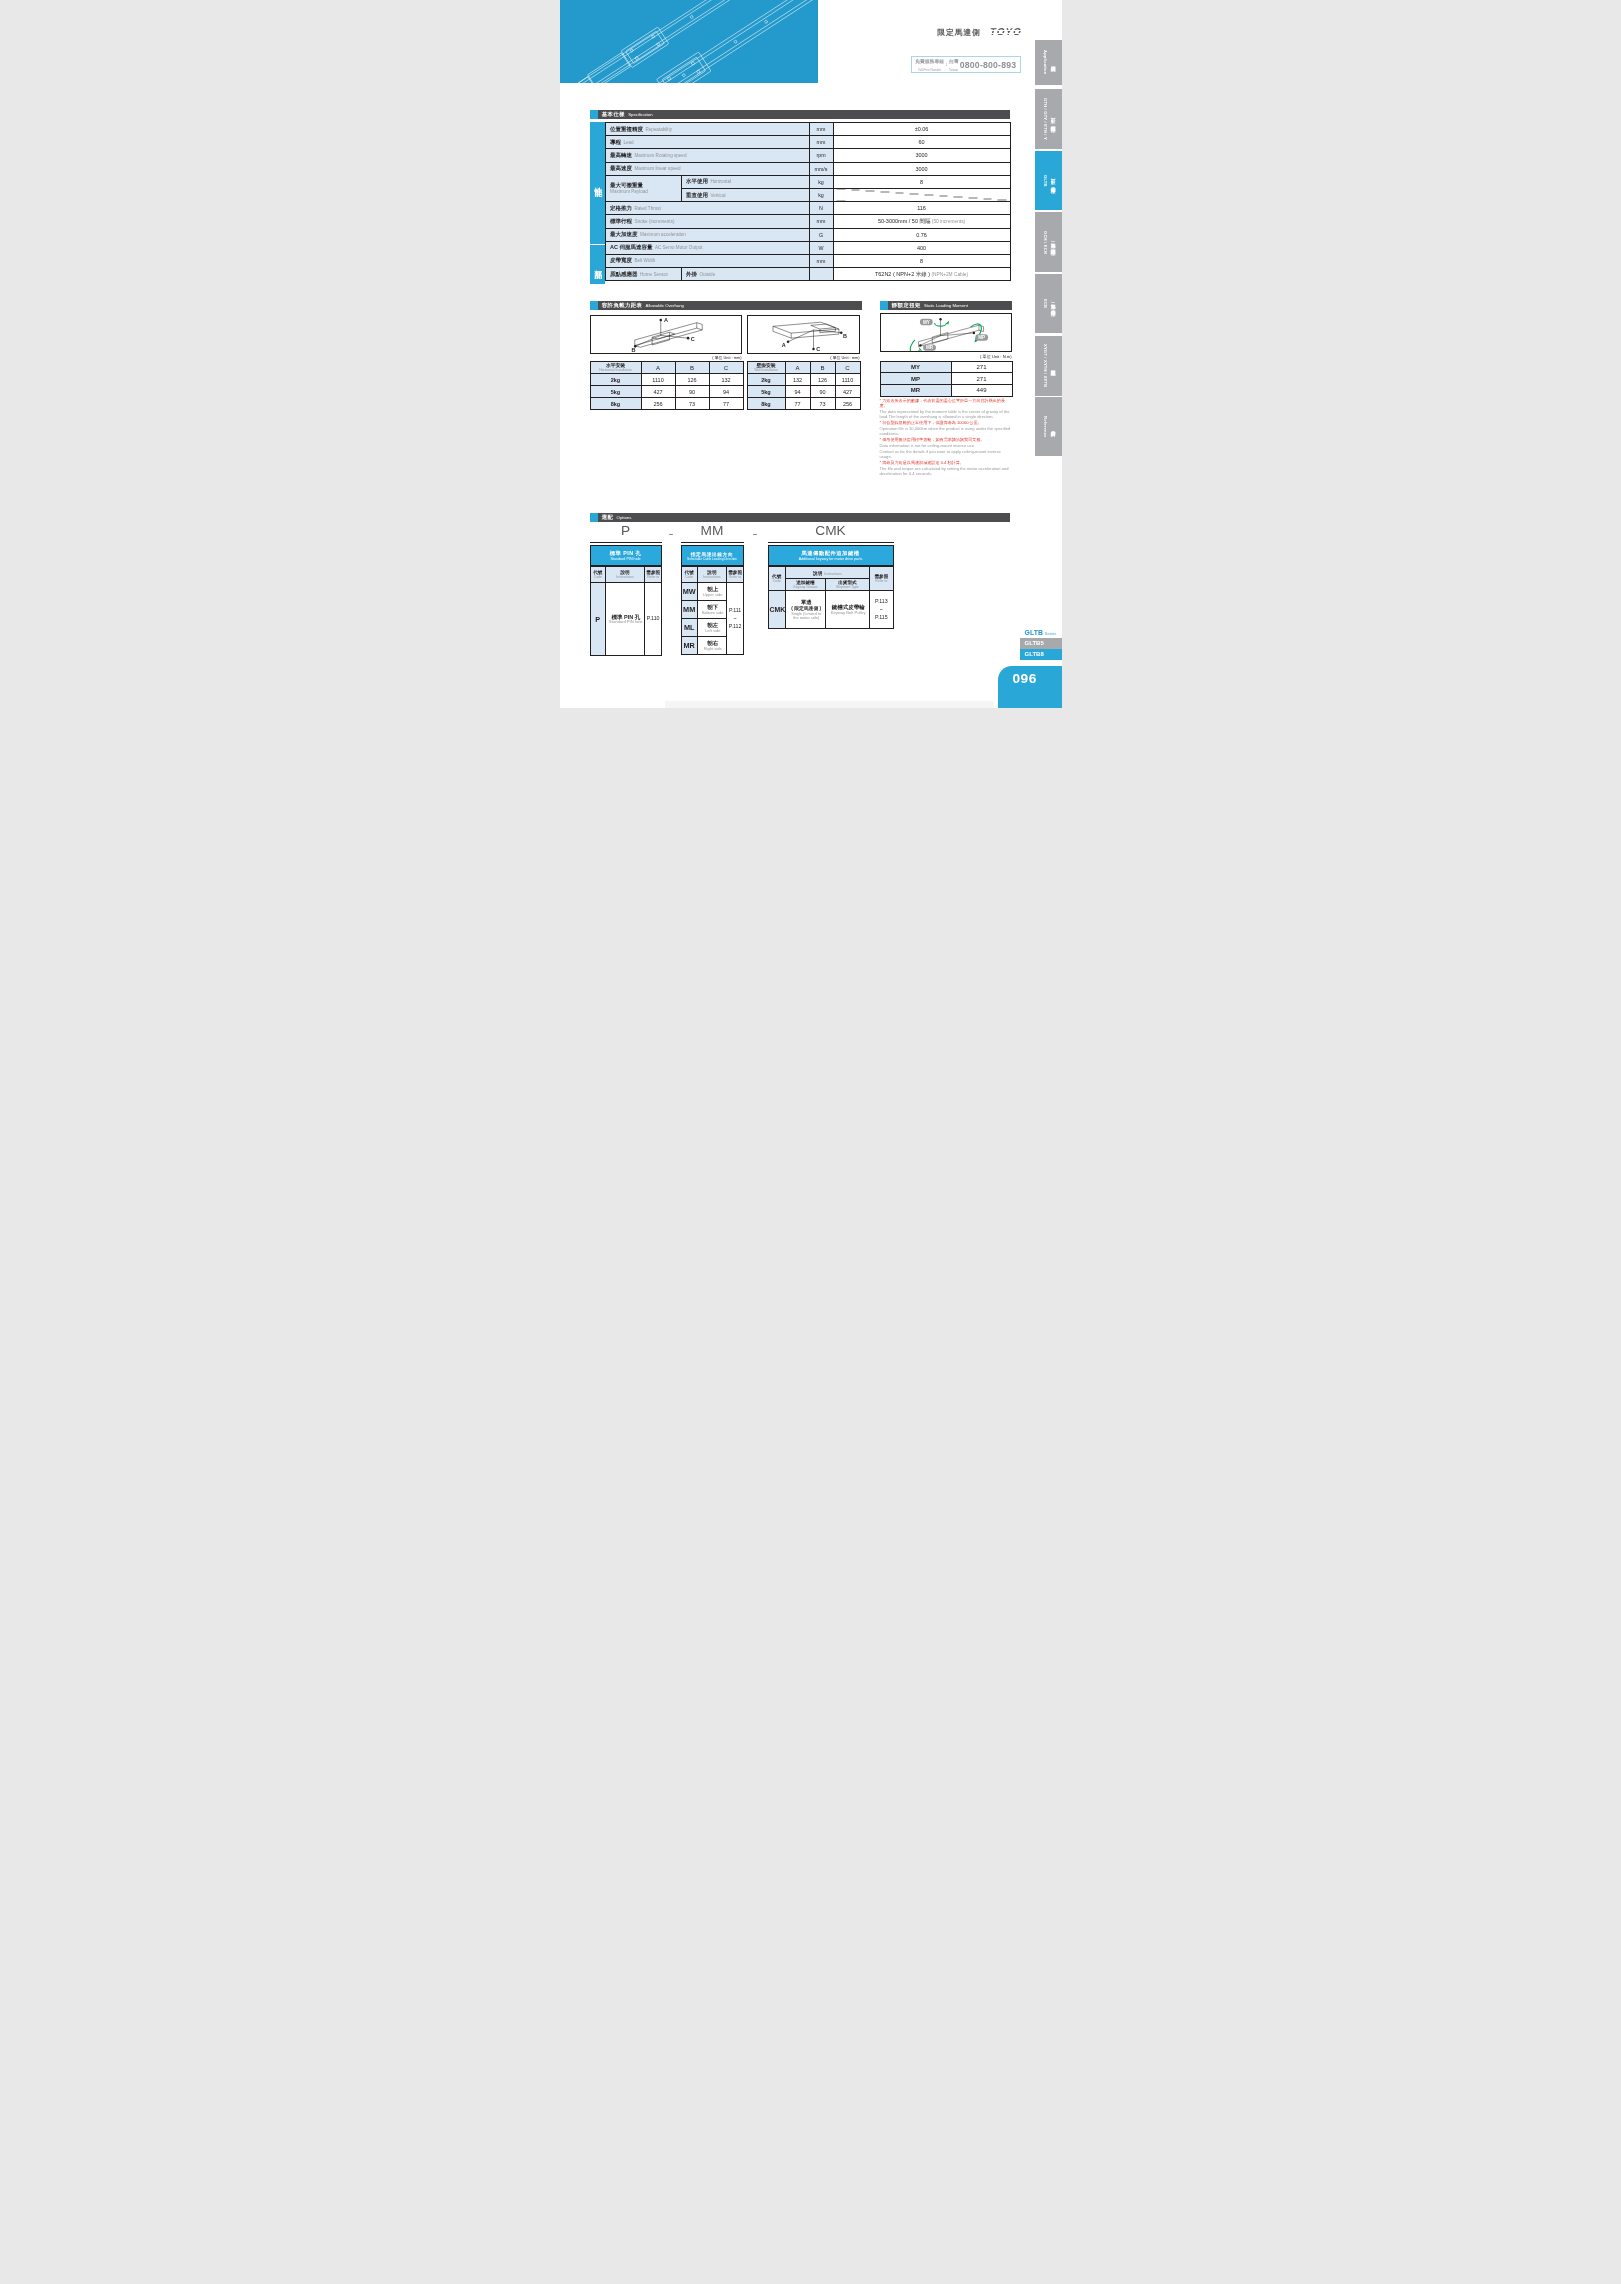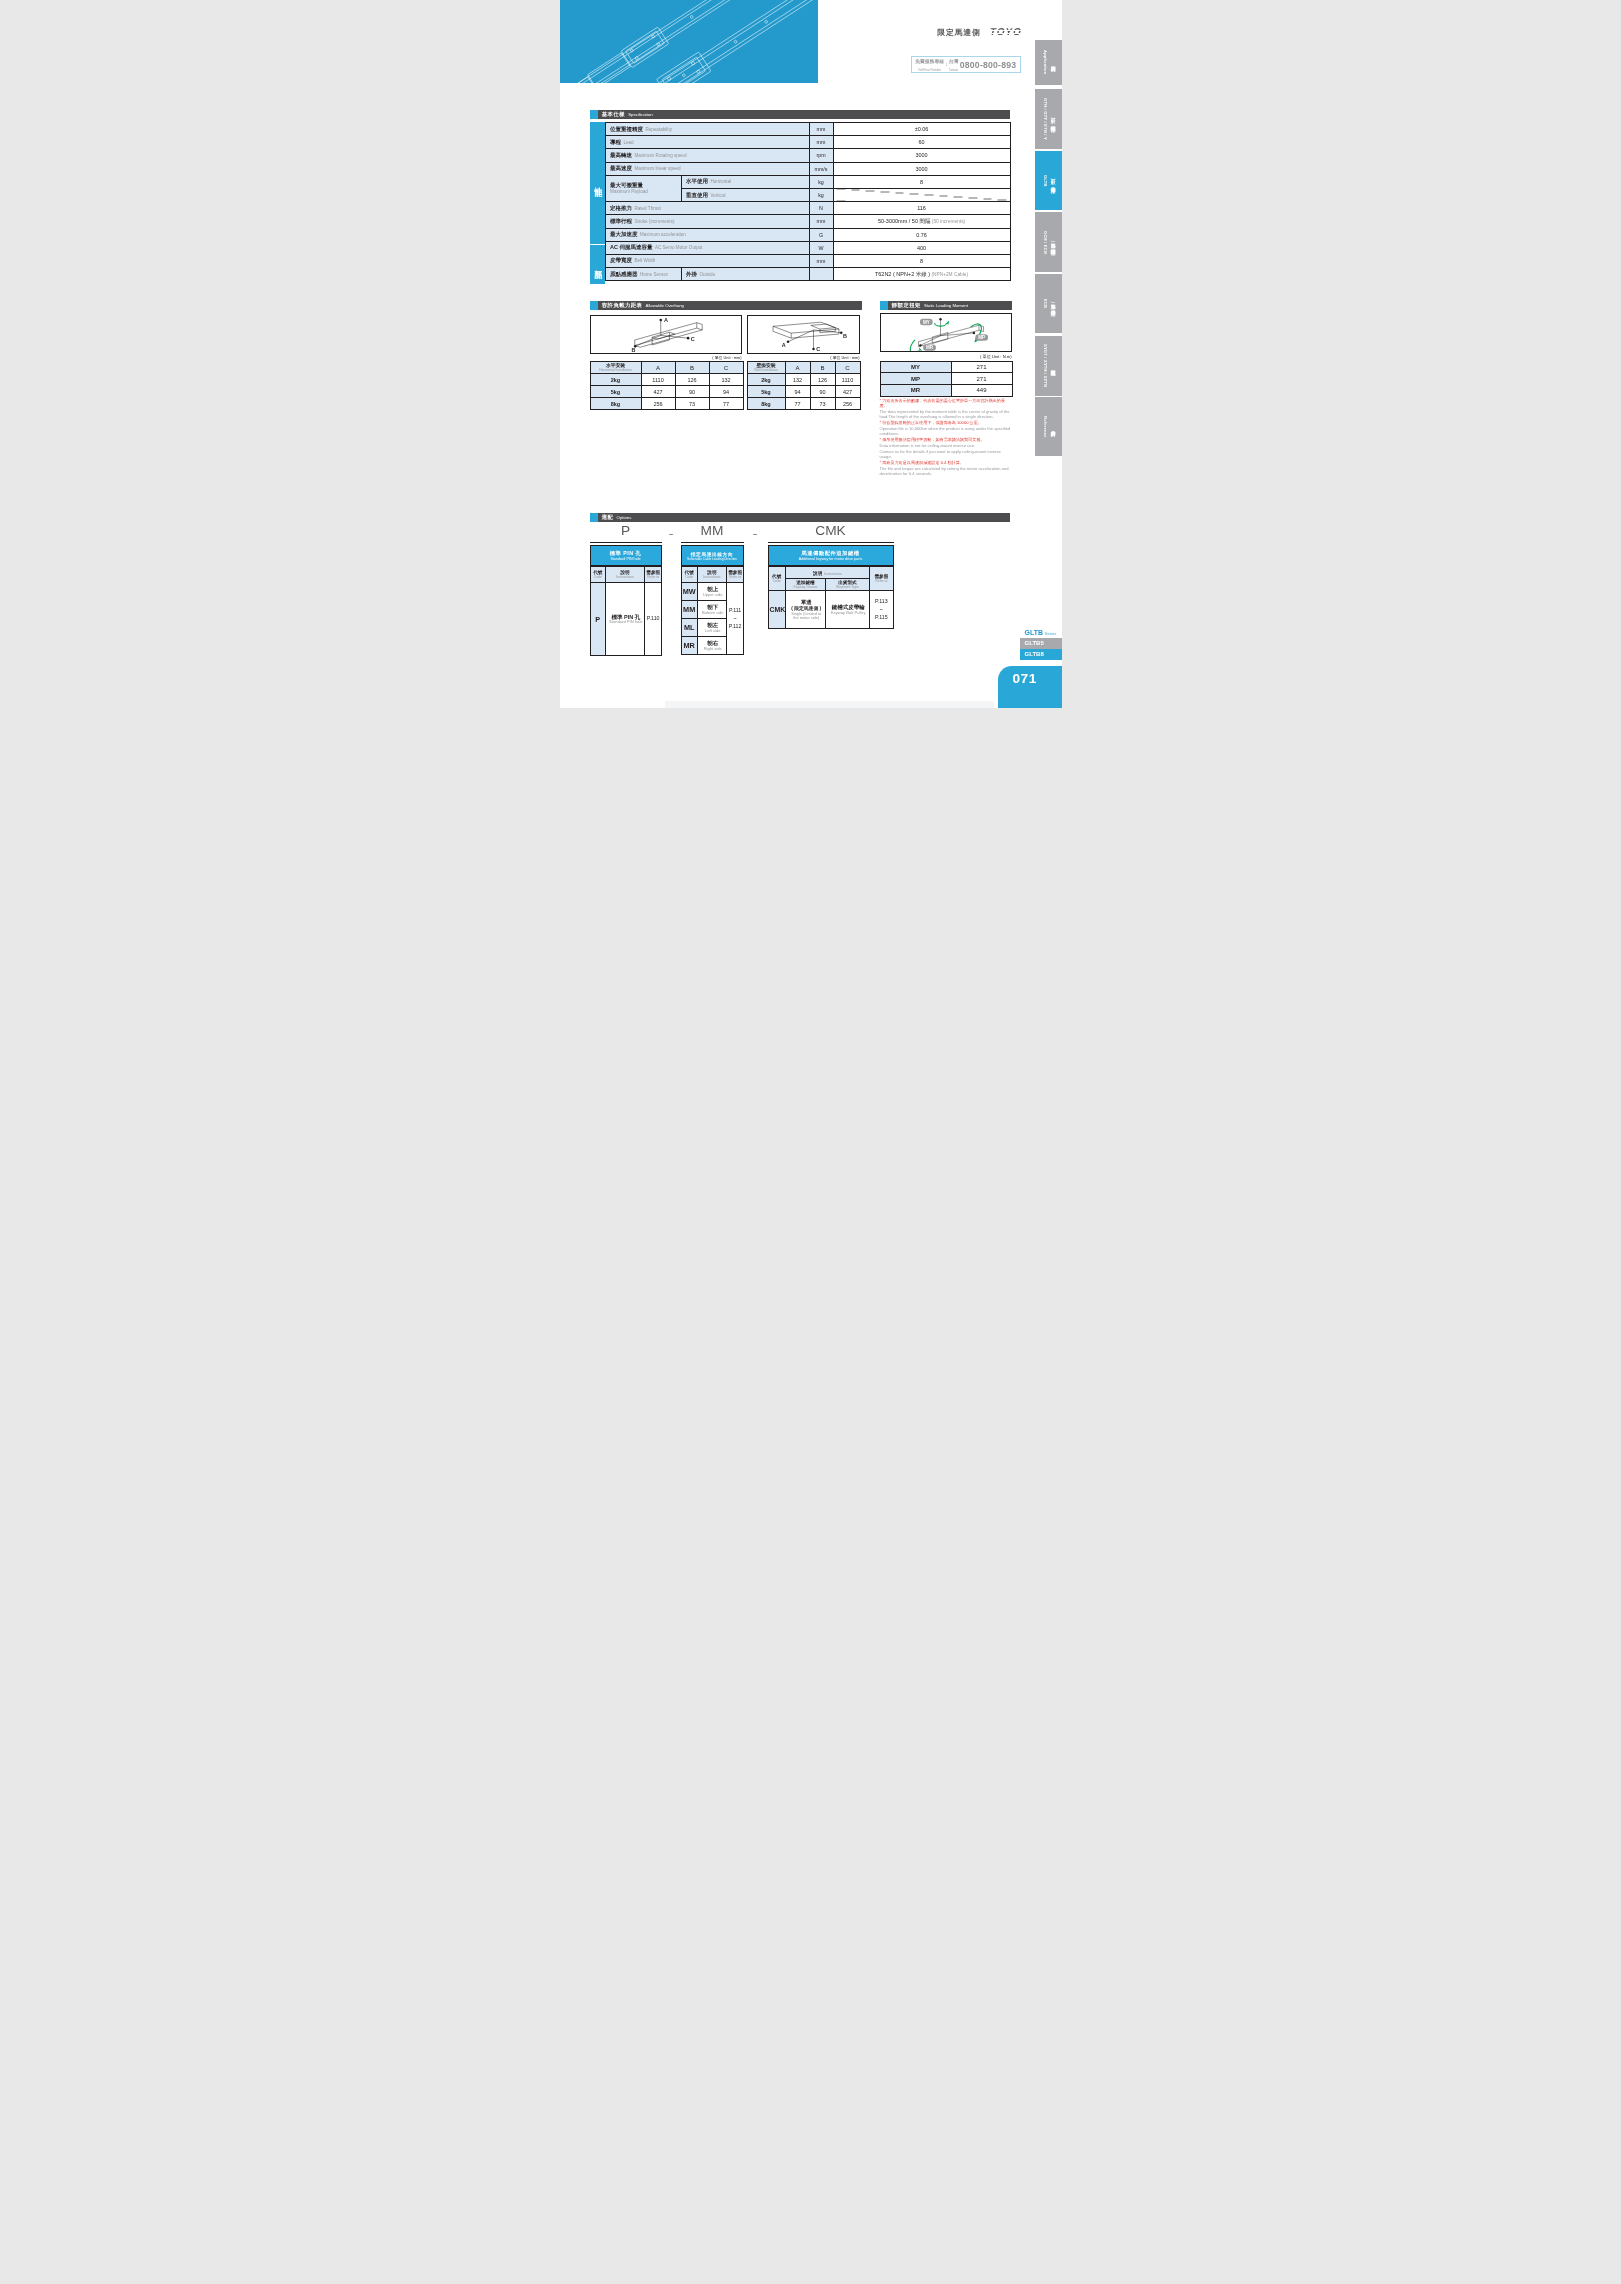--- a/index.html
+++ b/index.html
@@ -675,17 +675,17 @@
 
   <div class="abs seriesline" style="left:460px;top:629px;width:42px;">
     <span>GLTB</span> <span class="sfx">Series</span>
   </div>
   <div class="abs modelbar m5" style="left:460px;top:638px;">GLTB5</div>
   <div class="abs modelbar m8" style="left:460px;top:649px;">GLTB8</div>
 
   <div class="abs scanshadow"></div>
 
   <div class="abs corner">
-    <div class="pagenum">071</div>
+    <div class="pagenum">096</div>
   </div>
 
 </div>
 
 
 </body></html>

